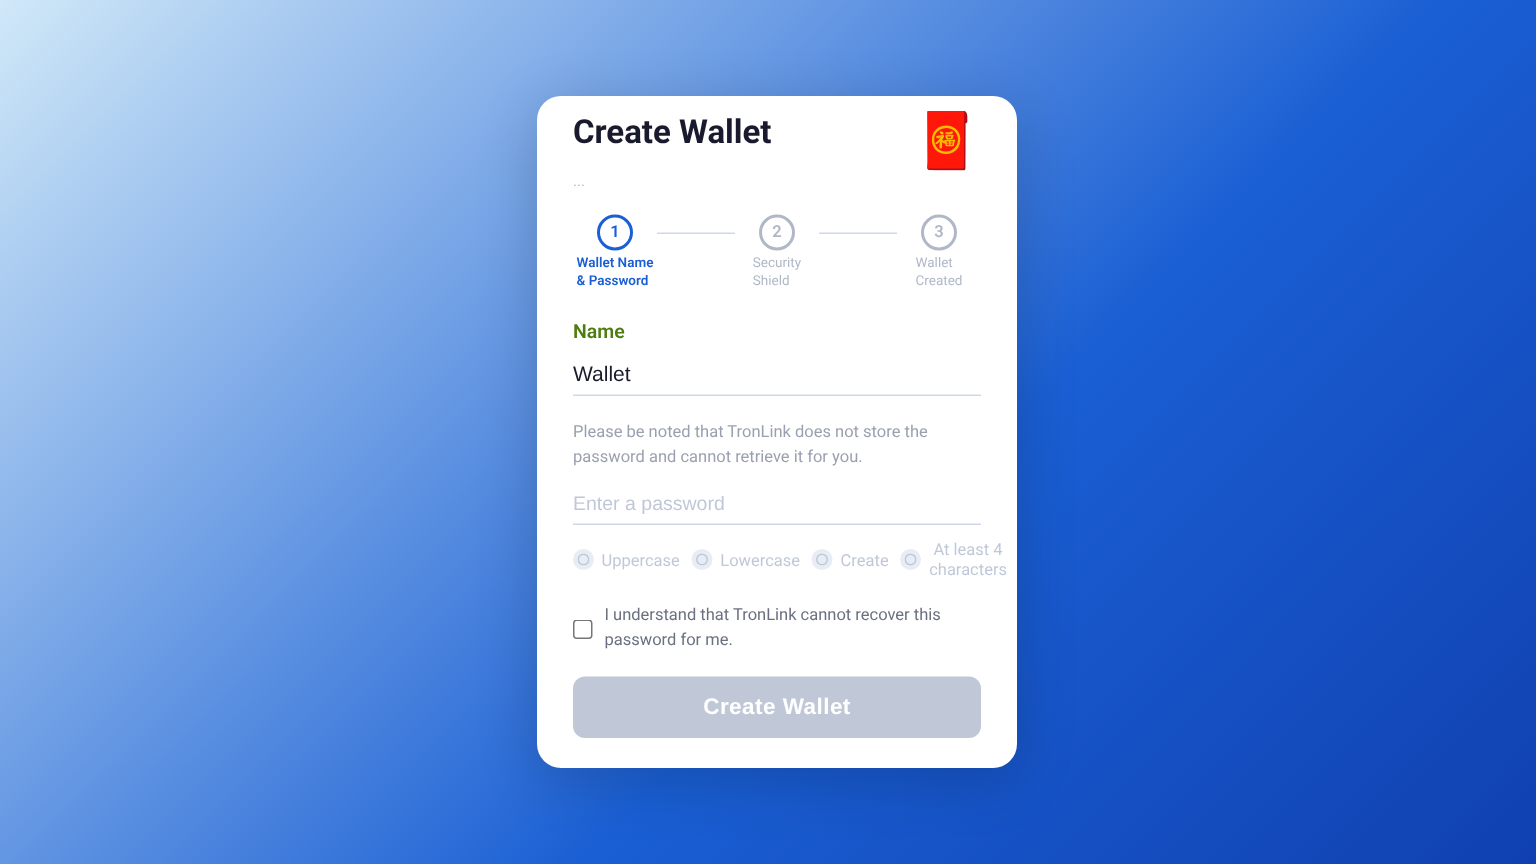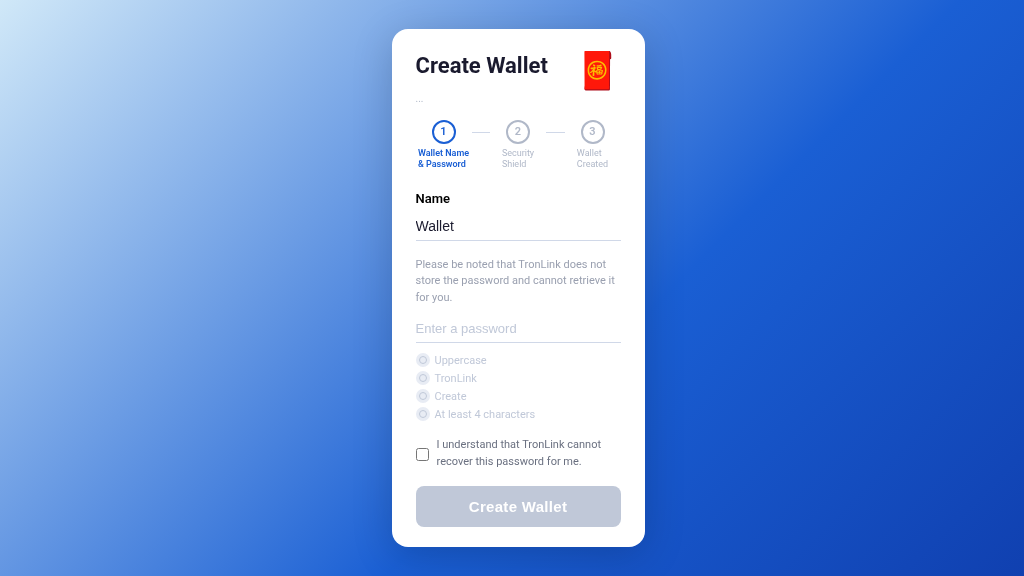--- a/index.html
+++ b/index.html
@@ -11,22 +11,22 @@
       display: flex;
       align-items: center;
       justify-content: center;
       background: linear-gradient(135deg, #d0e8f8 0%, #1a5fd4 60%, #1040b0 100%);
       font-family: -apple-system, BlinkMacSystemFont, 'Segoe UI', Roboto, sans-serif;
     }
 
     .card {
       background: #ffffff;
       border-radius: 16px;
-      width: 253px;
-      padding: 24px 24px 20px 24px;
+      width: 320px;
+      padding: 12px 24px 20px 24px;
       box-shadow: 0 8px 40px rgba(0,0,0,0.18);
       position: relative;
       max-height: 570px;
       overflow-y: auto;
       margin-left: 12px;
     }
 
     .card-header {
       display: flex;
       align-items: flex-start;
@@ -101,21 +101,21 @@
       flex: 1;
       height: 1px;
       background: #d0d8e8;
       margin-top: 12px;
     }
 
     
     .form-label {
       font-size: 13px;
       font-weight: 600;
-      color: #000000;
+      color: #4d7c0f;
       margin-bottom: 6px;
     }
 
     .form-group {
       margin-bottom: 16px;
     }
 
     .form-input {
       width: 100%;
       border: none;
@@ -134,21 +134,21 @@
 
     .password-note {
       font-size: 11px;
       color: #9aa0b0;
       margin-bottom: 8px;
       line-height: 1.5;
     }
 
     .password-checks {
       display: grid;
-      grid-template-columns: 1fr;
+      grid-template-columns: 1fr 1fr 1fr 1fr;
       gap: 4px 8px;
       margin-top: 10px;
       text-align: center;
     }
 
     .check-item {
       display: flex;
       align-items: center;
       gap: 5px;
       font-size: 11px;
@@ -261,21 +261,21 @@
             </svg>
         </div>
         <span>Uppercase</span>
       </div>
       <div class="check-item">
         <div class="check-circle">
           <svg viewBox="0 0 8 8" fill="none">
               <circle cx="4" cy="4" r="3.5" stroke="#c0c8d8"></circle>
             </svg>
         </div>
-        <span>TronLink</span>
+        <span>Lowercase</span>
       </div>
       <div class="check-item">
         <div class="check-circle">
           <svg viewBox="0 0 8 8" fill="none">
               <circle cx="4" cy="4" r="3.5" stroke="#c0c8d8"></circle>
             </svg>
         </div>
         <span>Create</span>
       </div>
       <div class="check-item">

